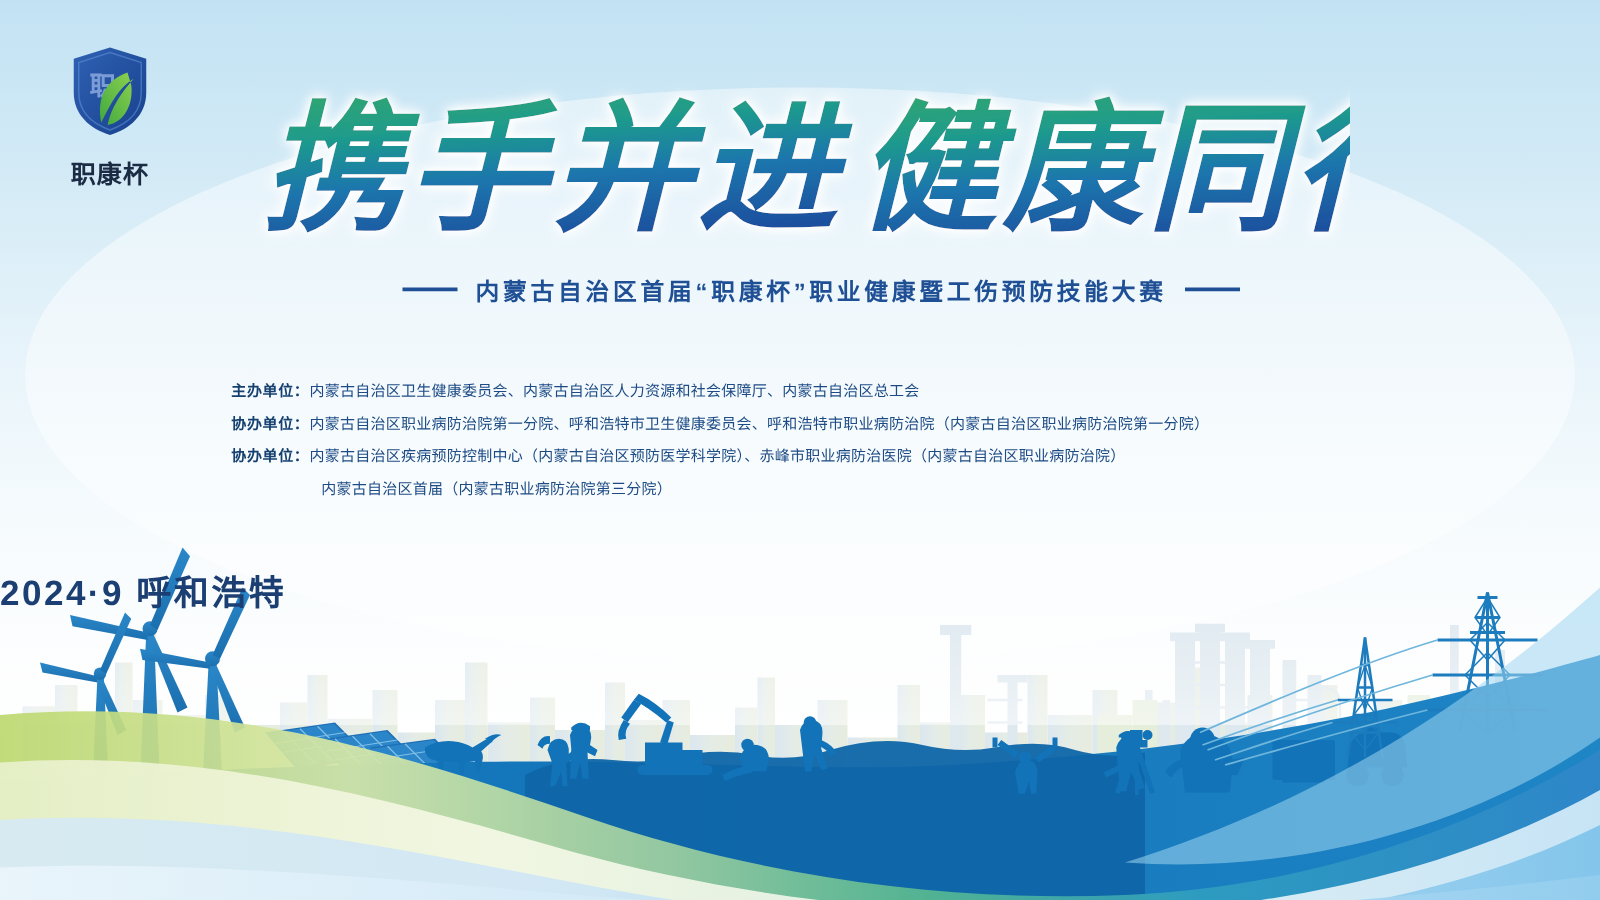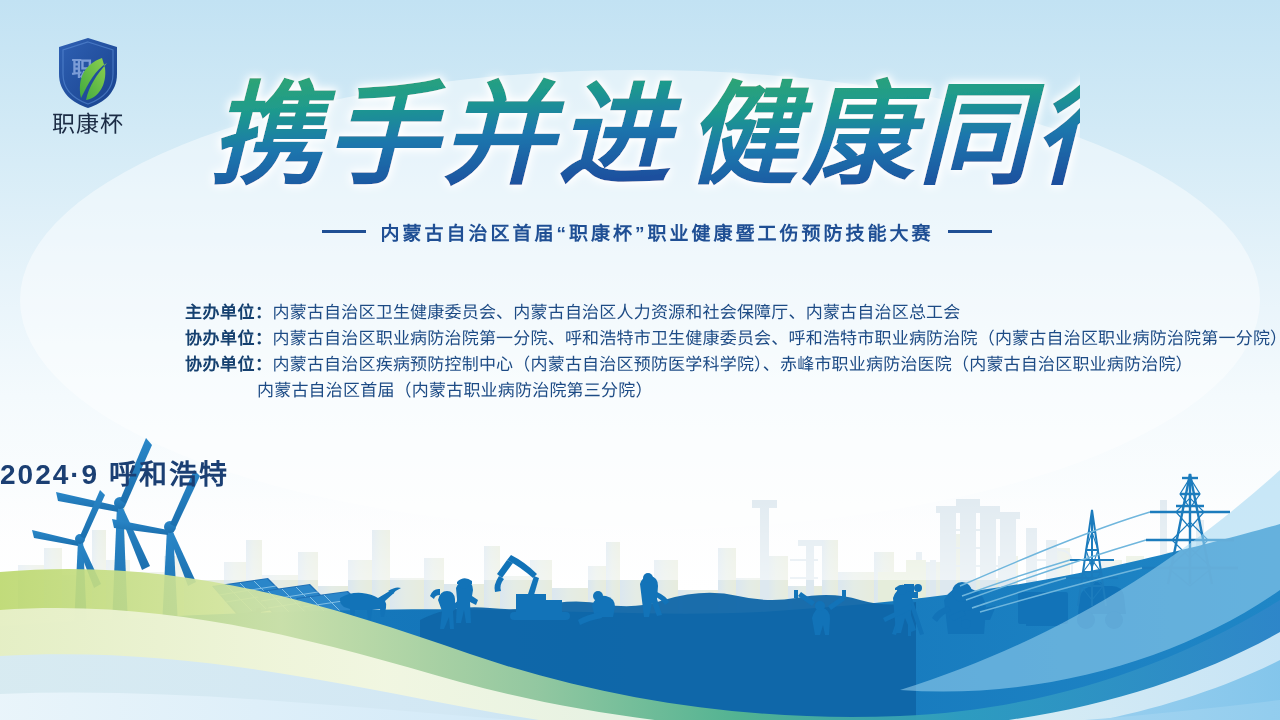--- a/index.html
+++ b/index.html
@@ -12,22 +12,22 @@
   .poster{
     position:relative;width:1280px;height:720px;overflow:hidden;
     background:linear-gradient(to bottom,#c2e2f3 0%,#d2eaf6 18%,#e6f3fa 38%,#f4fafd 55%,#fbfdfe 70%,#ffffff 82%);
   }
   .bg-svg{position:absolute;left:0;top:0;width:1280px;height:720px;}
 
   
   .logo{position:absolute;left:46px;top:36px;width:84px;height:100px;text-align:center;}
   .logo-shield{width:66px;height:74px;margin:0 auto;display:block;}
   .logo-text{
-    font-size:23px;font-weight:normal;color:#1b2b44;letter-spacing:1px;
-    margin-top:3px;line-height:1;white-space:nowrap;
+    font-size:20px;font-weight:bold;color:#1b2b44;letter-spacing:1px;
+    margin-top:20px;line-height:1;white-space:nowrap;
   }
 
   
   .title-wrap{
     position:absolute;left:0;top:62px;width:1280px;text-align:center;
     pointer-events:none;
   }
   .title-svg{display:block;margin:0 auto;}
 
   
@@ -37,21 +37,21 @@
     white-space:nowrap;
   }
   .subtitle .dash{
     display:inline-block;width:44px;height:3px;background:#1f4f94;
     vertical-align:middle;margin:0 14px 6px 14px;
   }
 
   
   .orgs{position:absolute;left:185px;top:300px;width:1010px;}
   .org-line{
-    font-size:17px;color:#1d4b85;line-height:26px;white-space:nowrap;
+    font-size:12px;color:#1d4b85;line-height:26px;white-space:nowrap;
     letter-spacing:.2px;
   }
   .org-label{font-weight:bold;color:#15406f;letter-spacing:.5px;}
   .org-indent{padding-left:72px;}
 
   
   .date{
     position:absolute;left:0;top:452px;width:1280px;text-align:left;
     font-size:28px;font-weight:bold;color:#1b3f73;letter-spacing:2px;
     white-space:nowrap;

